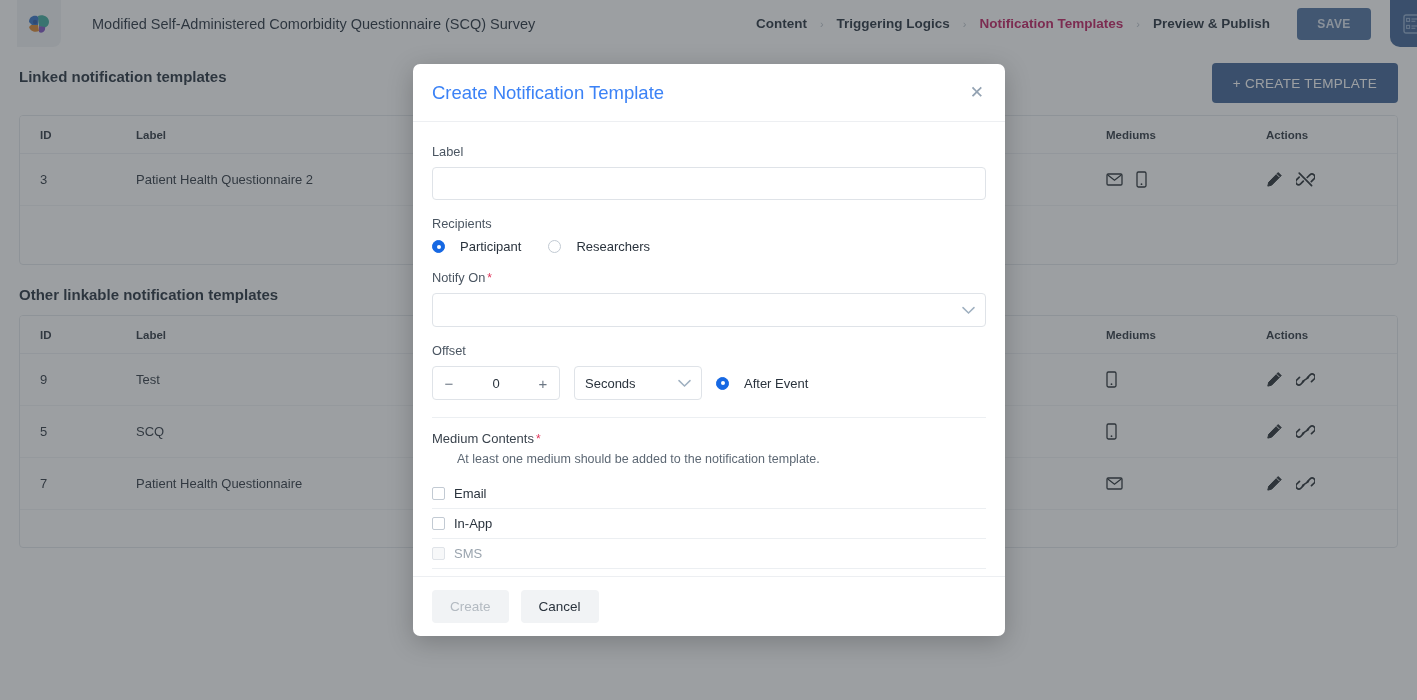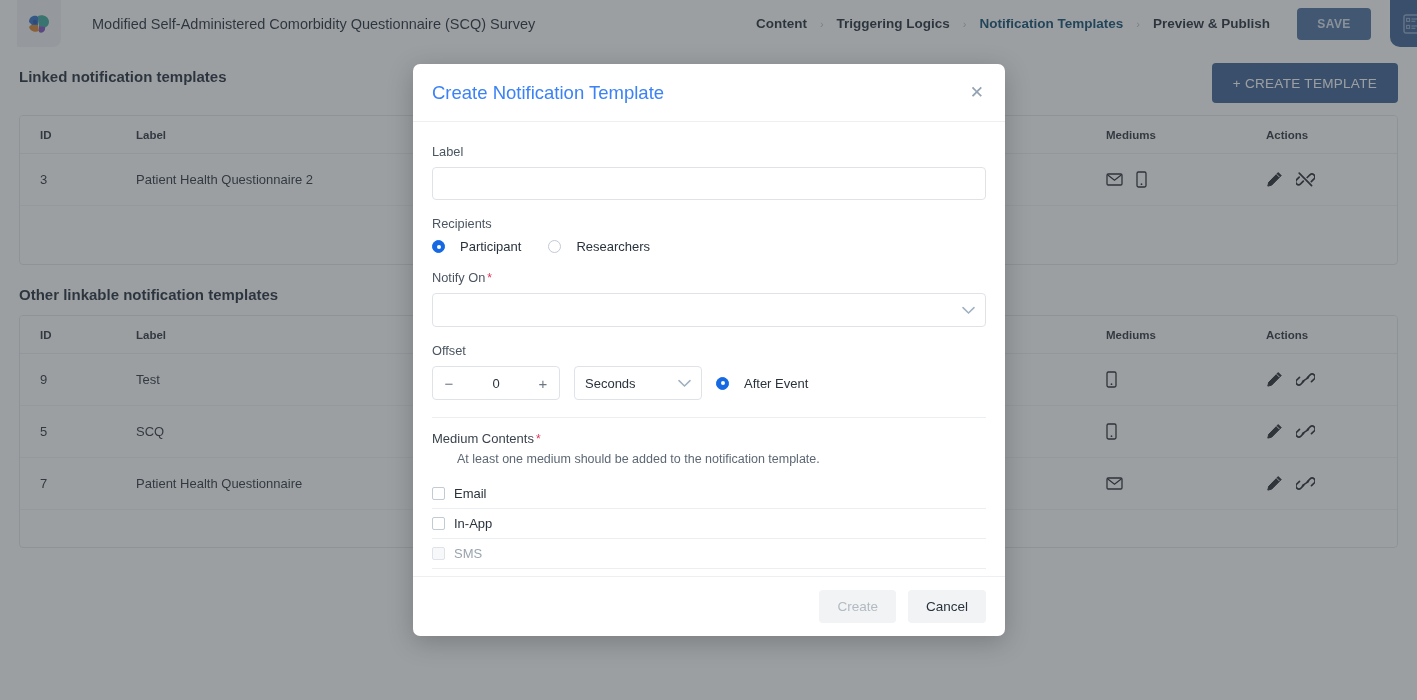--- a/index.html
+++ b/index.html
@@ -27,21 +27,21 @@
   .brain-logo { width: 26px; height: 22px; display:block; }
   .app-title {
     margin-left: 31px; font-size: 14.5px; color: #1f2a37; font-weight: 400;
     white-space: nowrap;
   }
   .nav { margin-left: auto; display: flex; align-items: center; height: 47px; }
   .nav-item {
     font-size: 13.5px; font-weight: 700; color: #1f2a37;
     padding: 0 2px; white-space: nowrap; cursor: pointer;
   }
-  .nav-item.active { color: #0c4a6e; }
+  .nav-item.active { color: #be185d; }
   .nav-sep {
     color: #b9c0c8; font-size: 11px; margin: 0 11px; user-select: none;
   }
   .save-btn {
     margin-left: 25px; width: 74px; height: 32px;
     background: #4b6f9e; color: #d9e2ee; border: none; border-radius: 4px;
     font-size: 12px; font-weight: 700; letter-spacing: .4px;
     font-family: "Liberation Sans", sans-serif; cursor: pointer;
   }
   .side-tool {
@@ -182,21 +182,21 @@
     width: 13px; height: 13px; border: 1px solid #c2cad3; border-radius: 2px;
     background: #fff; flex: none; display: inline-block;
   }
   .medium-item.disabled { cursor: default; }
   .medium-item.disabled .cb { border-color: #dfe3e8; background: #f7f8f9; }
   .medium-item.disabled .mi-txt { color: #9aa4ae; }
   .mi-txt { font-size: 13px; color: #2a333d; }
 
   .modal-foot {
     border-top: 1px solid #edeff2; height: 60px;
-    display: flex; align-items: center; justify-content: flex-end;
+    display: flex; align-items: center; 
     gap: 12px; padding: 0 19px;
   }
   .btn {
     height: 33px; padding: 0 18px; border: none; border-radius: 4px;
     font-size: 13.5px; font-family: "Liberation Sans", sans-serif;
     background: #f1f3f5; color: #2a333d; cursor: pointer;
   }
   .btn.disabled { color: #b3bac1; cursor: default; }
 </style>
 </head>

